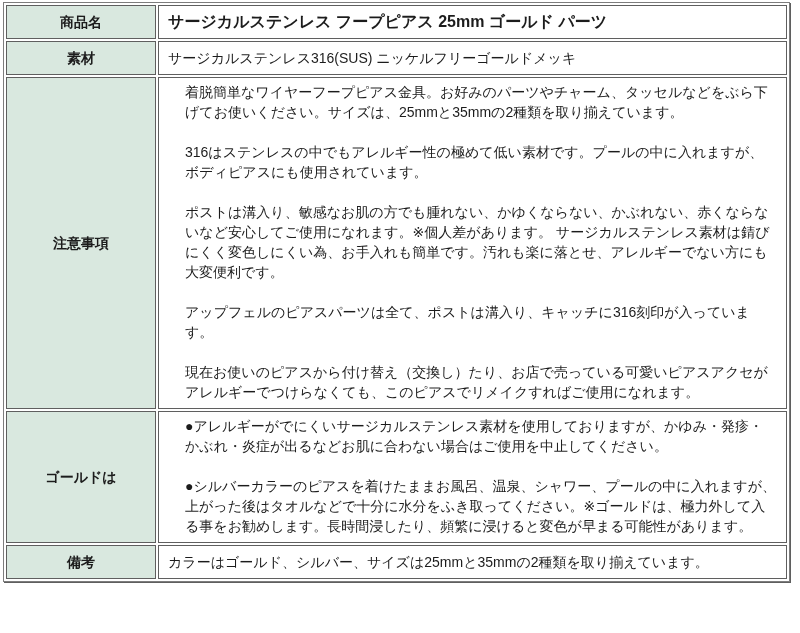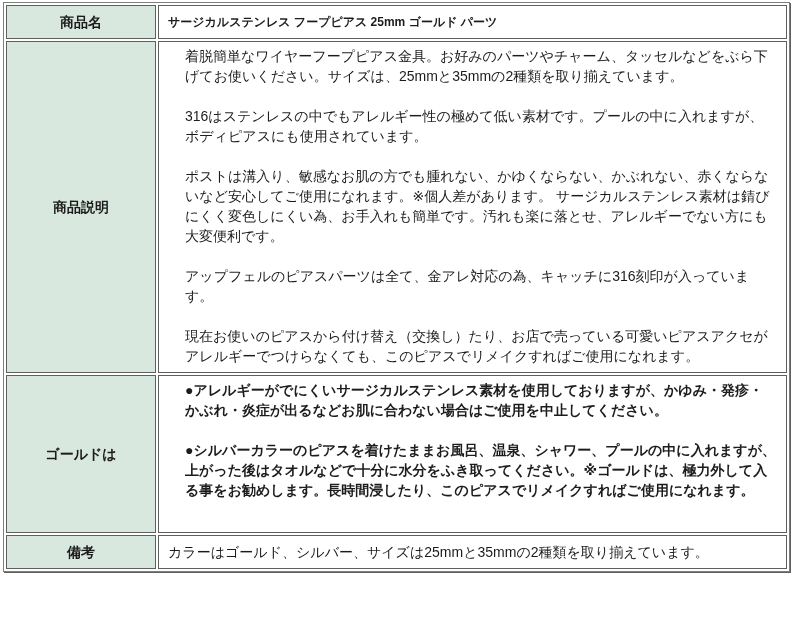--- a/index.html
+++ b/index.html
@@ -38,62 +38,65 @@
     text-align: center;
     font-weight: bold;
     padding: 6px 4px;
   }
   td.value {
     background: #ffffff;
     padding: 6px 9px;
   }
   td.value.title {
     font-weight: bold;
-    font-size: 12px;
+    font-size: 16px;
   }
   td.value.multiline {
     vertical-align: top;
     padding: 4px 9px 6px 9px;
   }
   td.value.note-cell {
-    padding-bottom: 32px;
-    font-weight: bold;
+    padding-bottom: 6px;
   }
   .value p {
     margin: 0 0 20px 17px;
   }
   .value p:last-child {
     margin-bottom: 0;
   }
 </style>
 </head>
 <body>
 
 <div class="page">
   <table class="spec-table">
     <tbody>
       <tr>
         <td class="label">商品名</td>
         <td class="value title">サージカルステンレス フープピアス 25mm ゴールド パーツ</td>
       </tr>
       <tr>
-        <td class="label">商品説明</td>
+        <td class="label">素材</td>
+        <td class="value">サージカルステンレス316(SUS) ニッケルフリーゴールドメッキ</td>
+      </tr>
+      <tr>
+        <td class="label">注意事項</td>
         <td class="value multiline">
           <p>着脱簡単なワイヤーフープピアス金具。お好みのパーツやチャーム、タッセルなどをぶら下げてお使いください。サイズは、25mmと35mmの2種類を取り揃えています。</p>
           <p>316はステンレスの中でもアレルギー性の極めて低い素材です。プールの中に入れますが、ボディピアスにも使用されています。</p>
           <p>ポストは溝入り、敏感なお肌の方でも腫れない、かゆくならない、かぶれない、赤くならないなど安心してご使用になれます。※個人差があります。 サージカルステンレス素材は錆びにくく変色しにくい為、お手入れも簡単です。汚れも楽に落とせ、アレルギーでない方にも大変便利です。</p>
-          <p>アップフェルのピアスパーツは全て、金アレ対応の為、キャッチに316刻印が入っています。</p>
+          <p>アップフェルのピアスパーツは全て、ポストは溝入り、キャッチに316刻印が入っています。</p>
           <p>現在お使いのピアスから付け替え（交換し）たり、お店で売っている可愛いピアスアクセがアレルギーでつけらなくても、このピアスでリメイクすればご使用になれます。</p>
         </td>
       </tr>
       <tr>
         <td class="label">ゴールドは</td>
         <td class="value multiline note-cell">
           <p>●アレルギーがでにくいサージカルステンレス素材を使用しておりますが、かゆみ・発疹・かぶれ・炎症が出るなどお肌に合わない場合はご使用を中止してください。</p>
-          <p>●シルバーカラーのピアスを着けたままお風呂、温泉、シャワー、プールの中に入れますが、上がった後はタオルなどで十分に水分をふき取ってください。※ゴールドは、極力外して入る事をお勧めします。長時間浸したり、このピアスでリメイクすればご使用になれます。</p>
+          <p>●シルバーカラーのピアスを着けたままお風呂、温泉、シャワー、プールの中に入れますが、上がった後はタオルなどで十分に水分をふき取ってください。※ゴールドは、極力外して入る事をお勧めします。長時間浸したり、頻繁に浸けると変色が早まる可能性があります。</p>
         </td>
       </tr>
       <tr>
         <td class="label">備考</td>
         <td class="value">カラーはゴールド、シルバー、サイズは25mmと35mmの2種類を取り揃えています。</td>
       </tr>
     </tbody>
   </table>
 </div>
 

